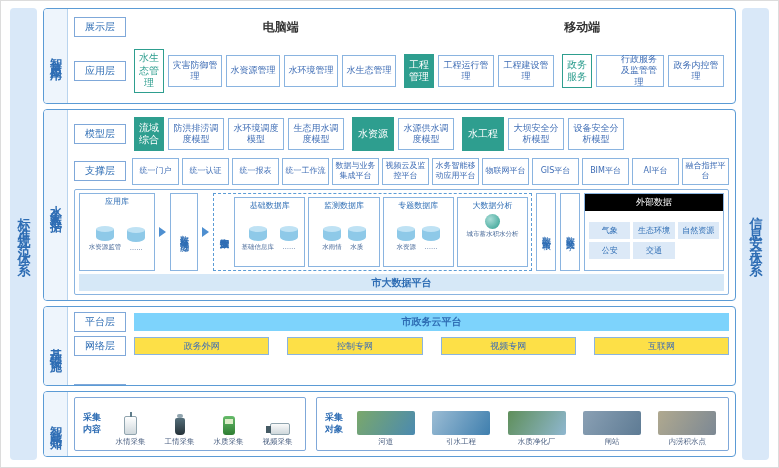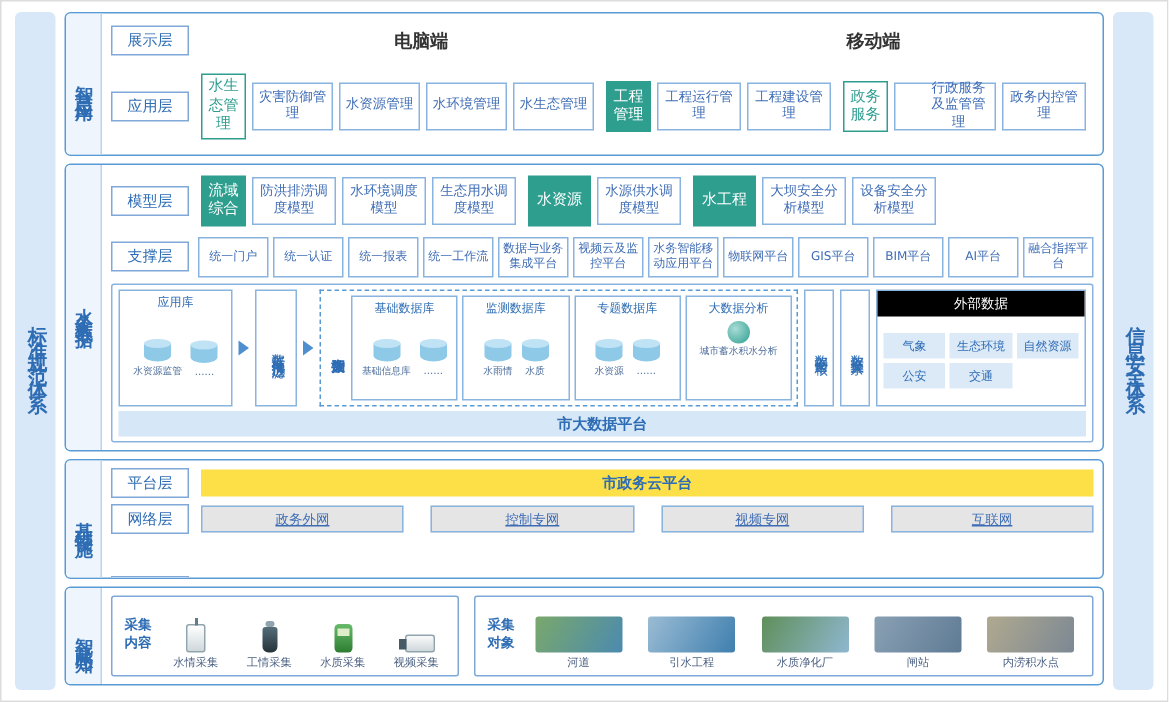--- a/index.html
+++ b/index.html
@@ -89,25 +89,25 @@
 
   .ext { flex:none; width:140px; border:1px solid #8ab4e0; display:flex; flex-direction:column; }
   .ext-header { background:#000000; color:#fff; font-size:9px; text-align:center; padding:2px 0; }
   .ext-grid { flex:1; display:grid; grid-template-columns:repeat(3,1fr); gap:3px; padding:4px; align-content:center; }
   .ext-item { background:#dce9f7; color:#2e6db4; font-size:8px; text-align:center; padding:3px 1px; white-space:nowrap; }
 
   .plat-bar { flex:none; height:17px; background:#d6e8f7; color:#2e6db4; font-weight:bold; font-size:10px;
               display:flex; align-items:center; justify-content:center; }
 
   
-  .wide-bar { flex:1; height:18px; background:#fde047; color:#2e6db4; font-size:10px; font-weight:bold;
+  .wide-bar { flex:1; height:18px; background:#7dd3fc; color:#2e6db4; font-size:10px; font-weight:bold;
               display:flex; align-items:center; justify-content:center; }
   .net-row { flex:1; display:flex; gap:18px; }
-  .net-chip { flex:1; height:18px; border:1px solid #8ab4e0; background:#e5e5e5; color:#3f6db5; font-size:9px;
-              display:flex; align-items:center; justify-content:center;text-decoration:underline; }
+  .net-chip { flex:1; height:18px; border:1px solid #8ab4e0; background:#fde047; color:#3f6db5; font-size:9px;
+              display:flex; align-items:center; justify-content:center; }
 
   
   .sense-row { flex:1; display:flex; gap:10px; min-height:0; }
   .sense-box { border:1px solid #7fa8d9; border-radius:2px; display:flex; gap:6px; padding:3px 6px; align-items:stretch; }
   .sense-box.grow { flex:1; min-width:0; }
   .sense-label { flex:none; width:22px; display:flex; align-items:center; justify-content:center;
                  font-size:9px; color:#2e6db4; font-weight:bold; text-align:center; line-height:1.3; }
   .sense-item { flex:1; display:flex; flex-direction:column; align-items:center; justify-content:flex-end; gap:2px; min-width:0; }
   .sense-caption { font-size:7.5px; color:#4a5f80; white-space:nowrap; }
   .icon-slot { height:24px; display:flex; align-items:flex-end; justify-content:center; }

